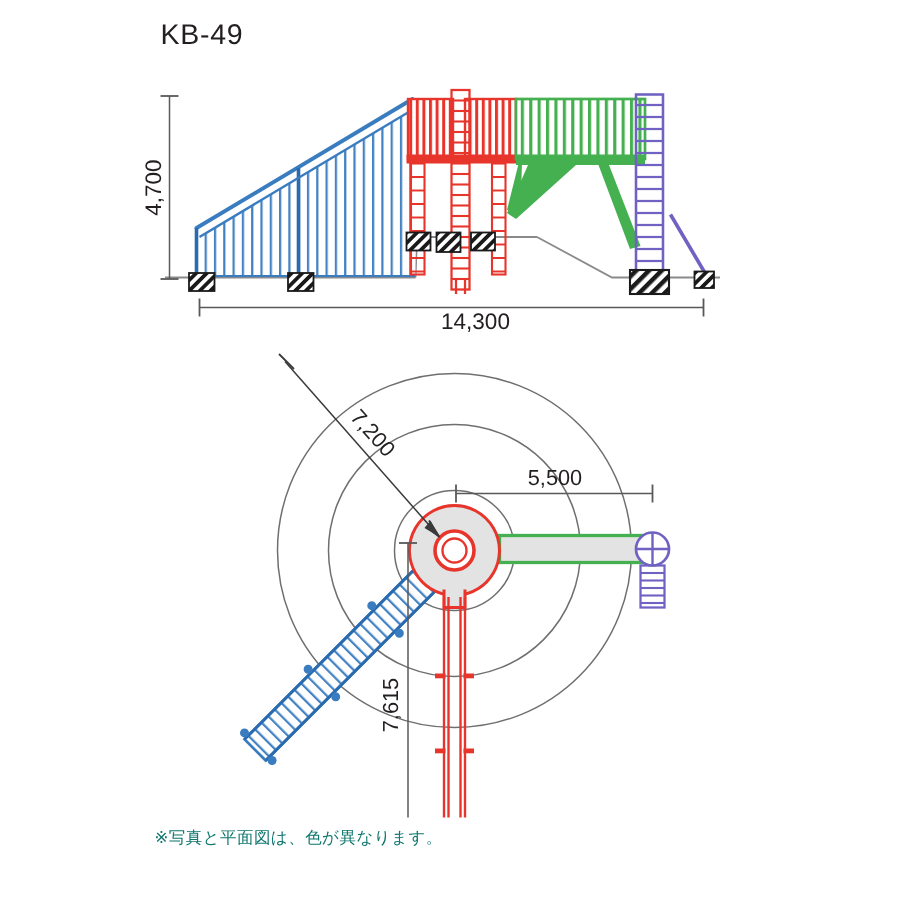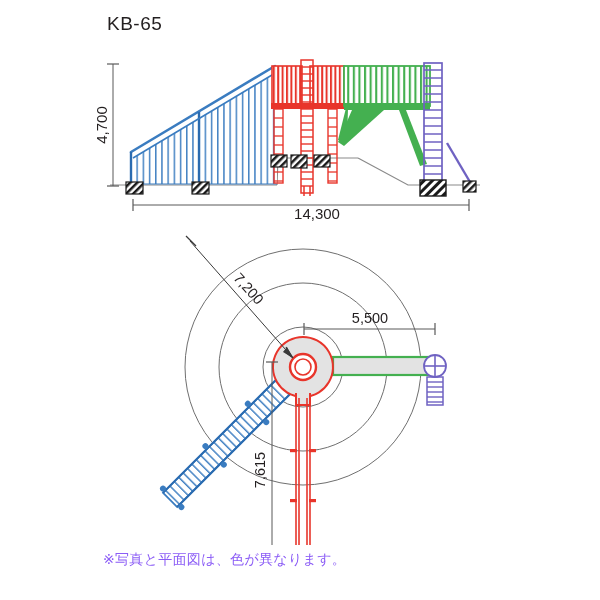--- a/index.html
+++ b/index.html
@@ -12,31 +12,31 @@
     position:relative;
   }
   #sheet{position:absolute;inset:0;width:600px;height:600px;}
   #title{
     position:absolute;left:107px;top:13px;
     font-size:19px;letter-spacing:.5px;color:#231f20;
     white-space:nowrap;
   }
   #caption{
     position:absolute;left:103px;top:551px;
-    font-size:14px;letter-spacing:.3px;color:#8b5cf6;
+    font-size:11px;letter-spacing:.3px;color:#0f766e;
     white-space:nowrap;
     font-family:"DejaVu Sans","Liberation Sans",sans-serif;
   }
   svg{display:block;}
   text{font-family:"Liberation Sans","DejaVu Sans",sans-serif;}
 </style>
 </head>
 <body>
 
-<div id="title">KB-65</div>
+<div id="title">KB-49</div>
 <div id="caption">※写真と平面図は、色が異なります。</div>
 
 <svg id="sheet" viewBox="0 0 600 600">
   <defs>
     <pattern id="hatchPat" width="6" height="6" patternTransform="rotate(45)" patternUnits="userSpaceOnUse">
       <rect width="6" height="6" fill="#ffffff"></rect>
       <rect width="3" height="6" fill="#1a1a1a"></rect>
     </pattern>
     <pattern id="hatchPat2" width="5" height="5" patternTransform="rotate(45)" patternUnits="userSpaceOnUse">
       <rect width="5" height="5" fill="#ffffff"></rect>

